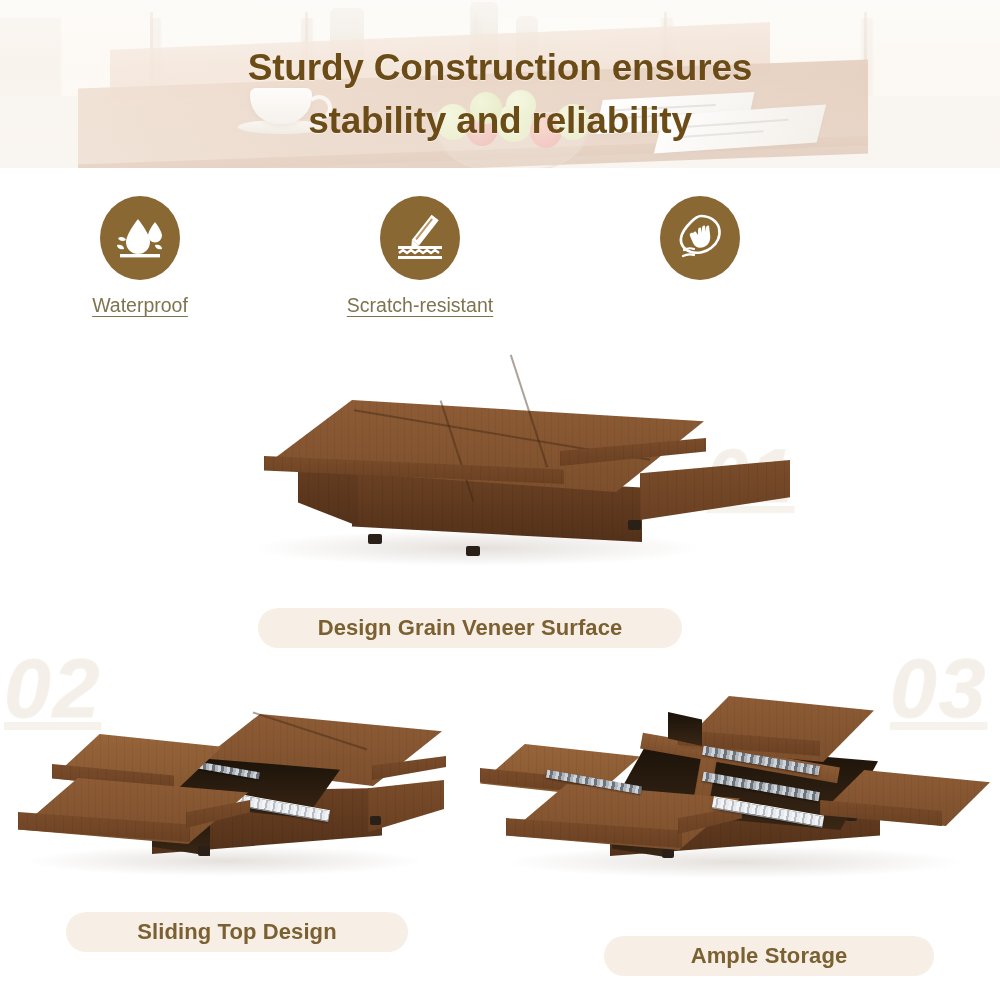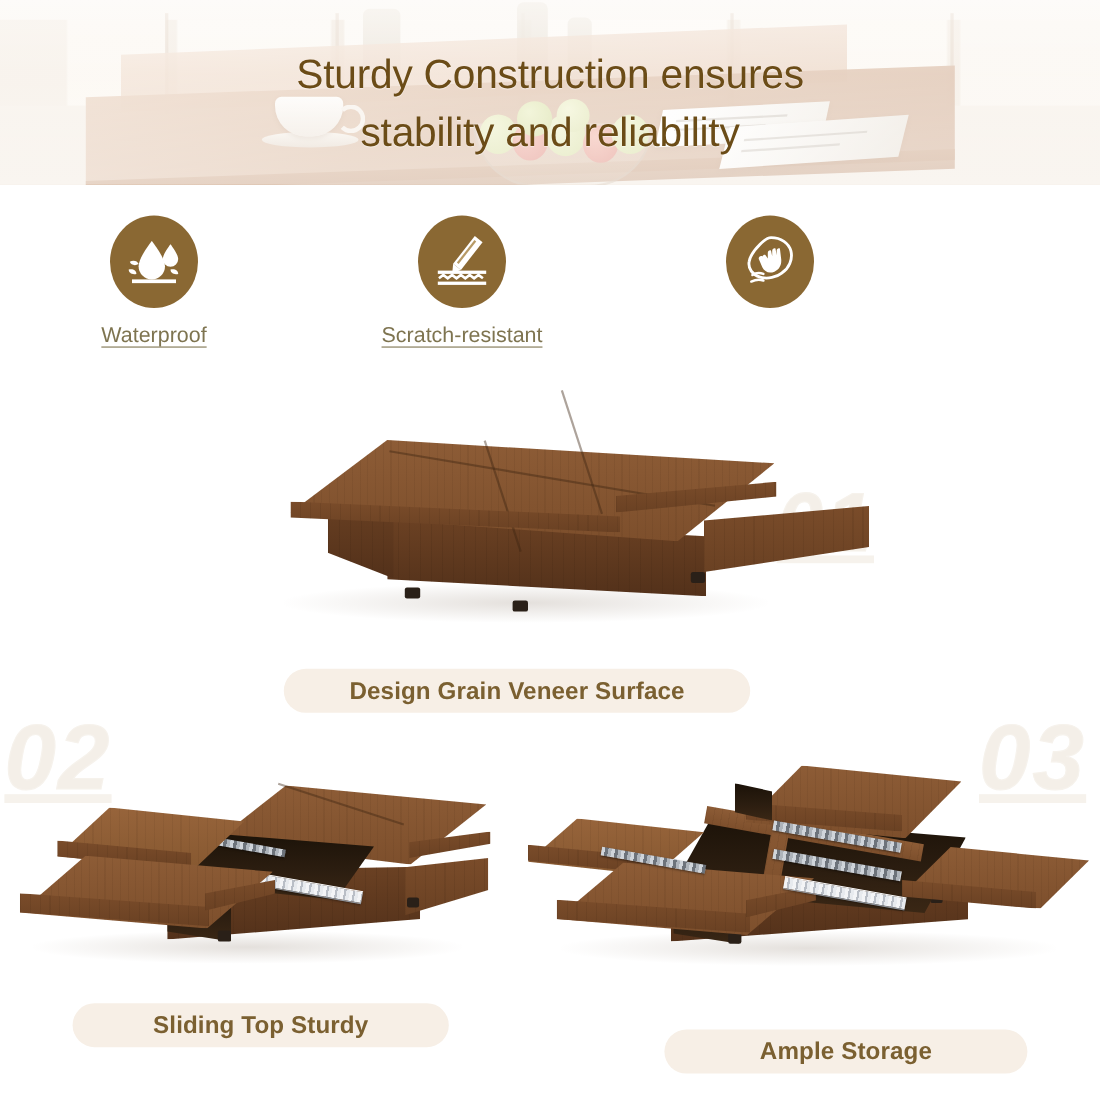--- a/index.html
+++ b/index.html
@@ -108,21 +108,21 @@
     background:linear-gradient(180deg,#eee7dc,#dcd2c3);
     opacity:.8;
   }
   .hero-wash {
     position:absolute; inset:0;
     background:linear-gradient(180deg,rgba(255,255,255,.55),rgba(255,255,255,.38) 40%,rgba(255,255,255,.5));
   }
   .hero-title {
     position:absolute; left:0; top:42px; width:1000px;
     text-align:center;
-    font-size:37px; font-weight:normal; line-height:1.42;
+    font-size:37px; font-weight:bold; line-height:1.42;
     color:#6b4c17;
     letter-spacing:-.2px;
     text-shadow:0 1px 1px rgba(255,255,255,.55);
   }
 
   
   .features {
     position:absolute; left:0; top:196px; width:1000px; height:140px;
     display:flex; align-items:flex-start;
   }
@@ -417,14 +417,14 @@
               clip-path:polygon(0 0,100% 42%,100% 100%,0 58%)"></div>
   <div class="wood-side" style="left:188px;top:146px;width:64px;height:28px;
               clip-path:polygon(0 44%,100% 0,100% 44%,0 100%)"></div>
 
   <div class="rail-dark" style="left:56px;top:118px;width:96px;height:8px;transform:rotate(10deg)"></div>
   <div class="rail-dark" style="left:212px;top:96px;width:118px;height:9px;transform:rotate(10deg)"></div>
   <div class="rail-dark" style="left:212px;top:122px;width:118px;height:9px;transform:rotate(10deg)"></div>
   <div class="rail" style="left:222px;top:146px;width:112px;height:10px;transform:rotate(10deg)"></div>
 </div>
 
-<div class="badge b02">Sliding Top Sturdy</div>
+<div class="badge b02">Sliding Top Design</div>
 <div class="badge b03">Ample Storage</div>
 
 </body></html>

